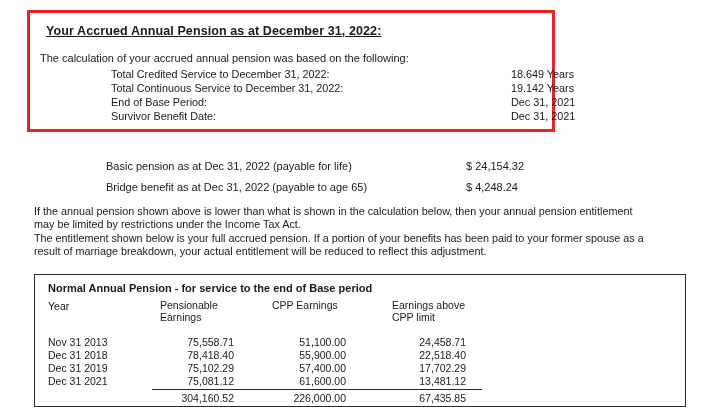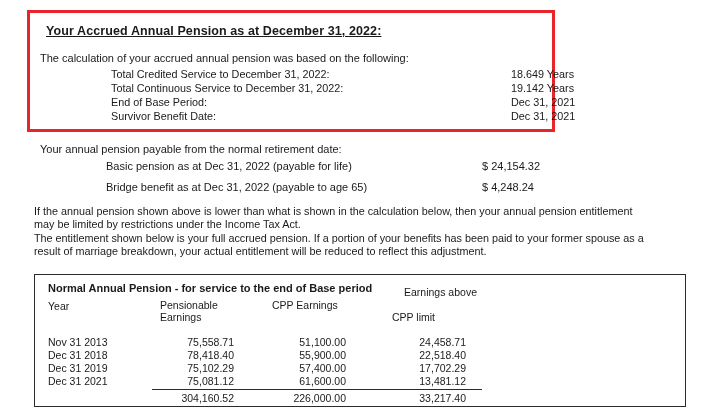--- a/index.html
+++ b/index.html
@@ -92,21 +92,21 @@
     font-size: 11px;
   }
   .pay-row .plabel {
     position: absolute;
     left: 106px;
     top: 0;
     white-space: nowrap;
   }
   .pay-row .pvalue {
     position: absolute;
-    left: 482px;
+    left: 466px;
     top: 0;
     white-space: nowrap;
   }
   .pay-row.p0 { top: 160px; }
   .pay-row.p1 { top: 181px; }
 
   
   .note {
     position: absolute;
     left: 34px;
@@ -140,21 +140,21 @@
   }
   .th {
     position: absolute;
     font-size: 10.5px;
     white-space: nowrap;
   }
   .th.c-year { left: 48px; top: 300px; }
   .th.c-pens { left: 160px; top: 299px; }
   .th.c-pens2 { left: 160px; top: 311px; }
   .th.c-cpp  { left: 272px; top: 299px; }
-  .th.c-above { left: 392px; top: 286px; margin-left: 12px; }
+  .th.c-above { left: 392px; top: 299px; }
   .th.c-above2 { left: 392px; top: 311px; }
 
   .trow {
     position: absolute;
     left: 0;
     width: 652px;
     height: 13px;
     font-size: 10.5px;
   }
   .trow .c0 { position: absolute; left: 48px; top: 0; white-space: nowrap; }
@@ -197,21 +197,20 @@
   </div>
   <div class="detail-row r2">
     <span class="dlabel">End of Base Period:</span>
     <span class="dvalue">Dec 31, 2021</span>
   </div>
   <div class="detail-row r3">
     <span class="dlabel">Survivor Benefit Date:</span>
     <span class="dvalue">Dec 31, 2021</span>
   </div>
 
-  <div class="payable-intro">Your annual pension payable from the normal retirement date:</div>
 
   <div class="pay-row p0">
     <span class="plabel">Basic pension as at Dec 31, 2022 (payable for life)</span>
     <span class="pvalue">$ 24,154.32</span>
   </div>
   <div class="pay-row p1">
     <span class="plabel">Bridge benefit as at Dec 31, 2022 (payable to age 65)</span>
     <span class="pvalue">$ 4,248.24</span>
   </div>
 
@@ -254,16 +253,16 @@
     <span class="c2">61,600.00</span>
     <span class="c3">13,481.12</span>
   </div>
 
   <div class="total-rule"></div>
 
   <div class="trow total">
     <span class="c0"></span>
     <span class="c1">304,160.52</span>
     <span class="c2">226,000.00</span>
-    <span class="c3">33,217.40</span>
+    <span class="c3">67,435.85</span>
   </div>
 
 </div>
 
 </body></html>

